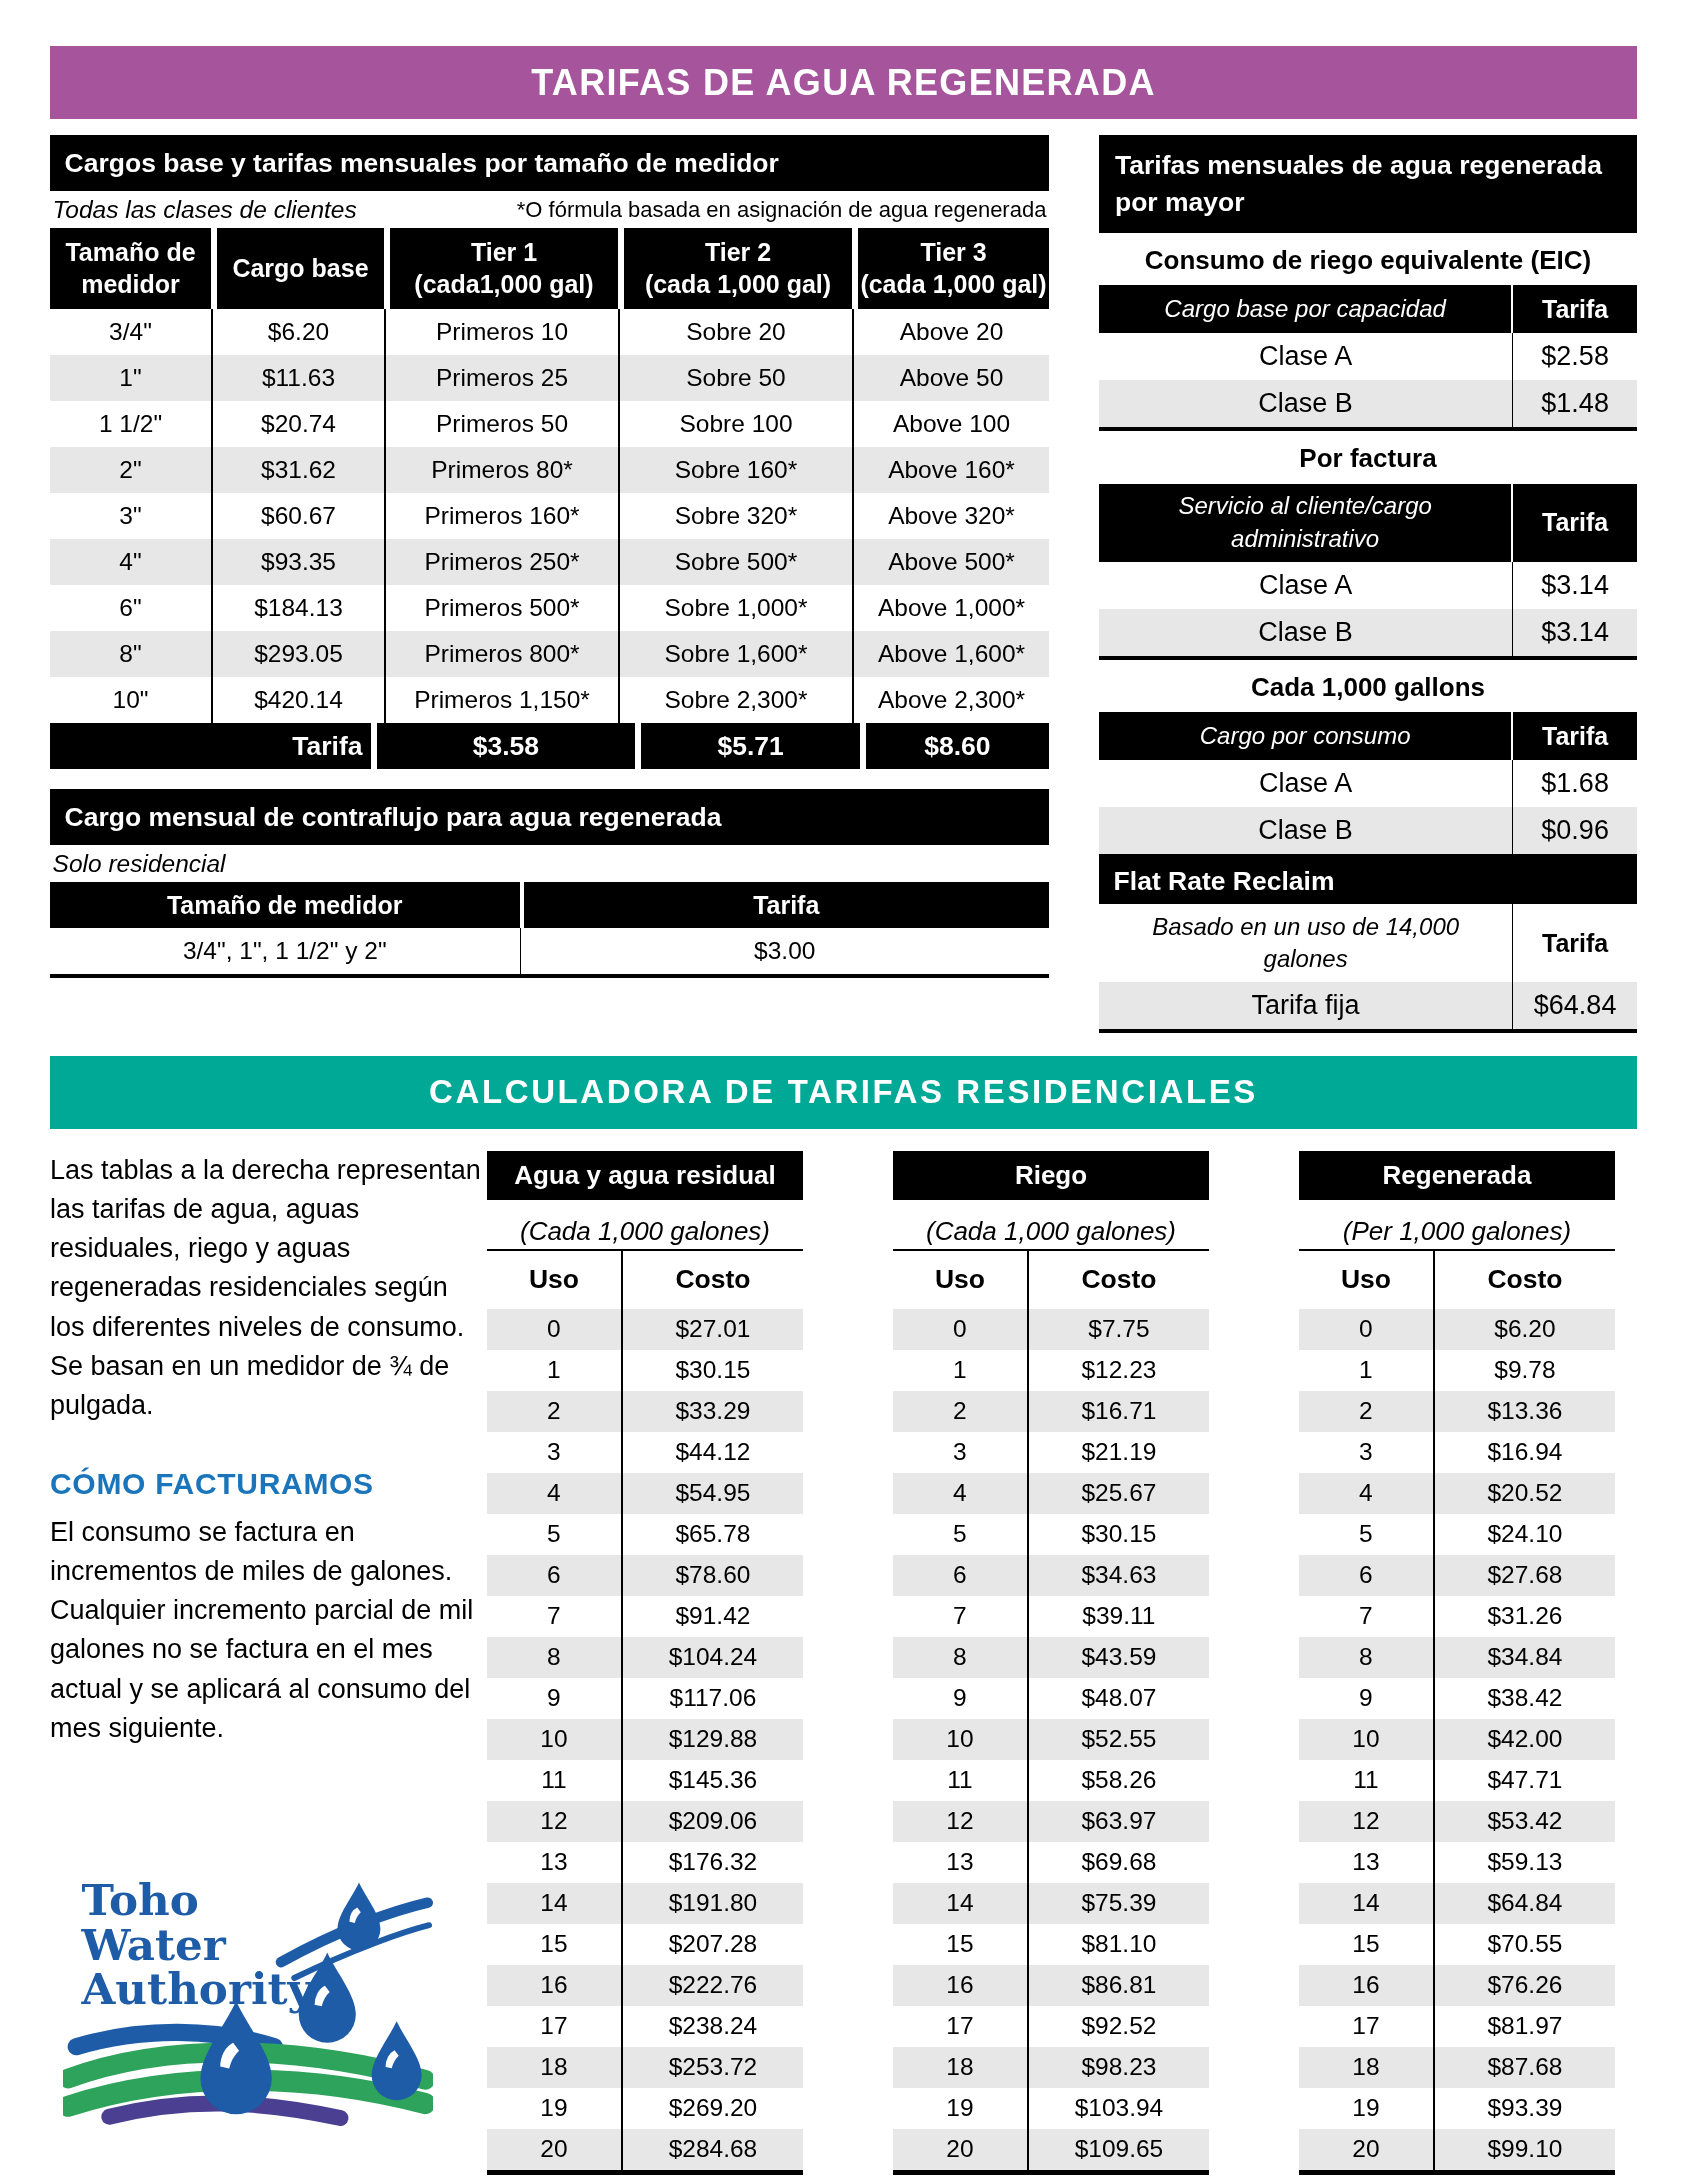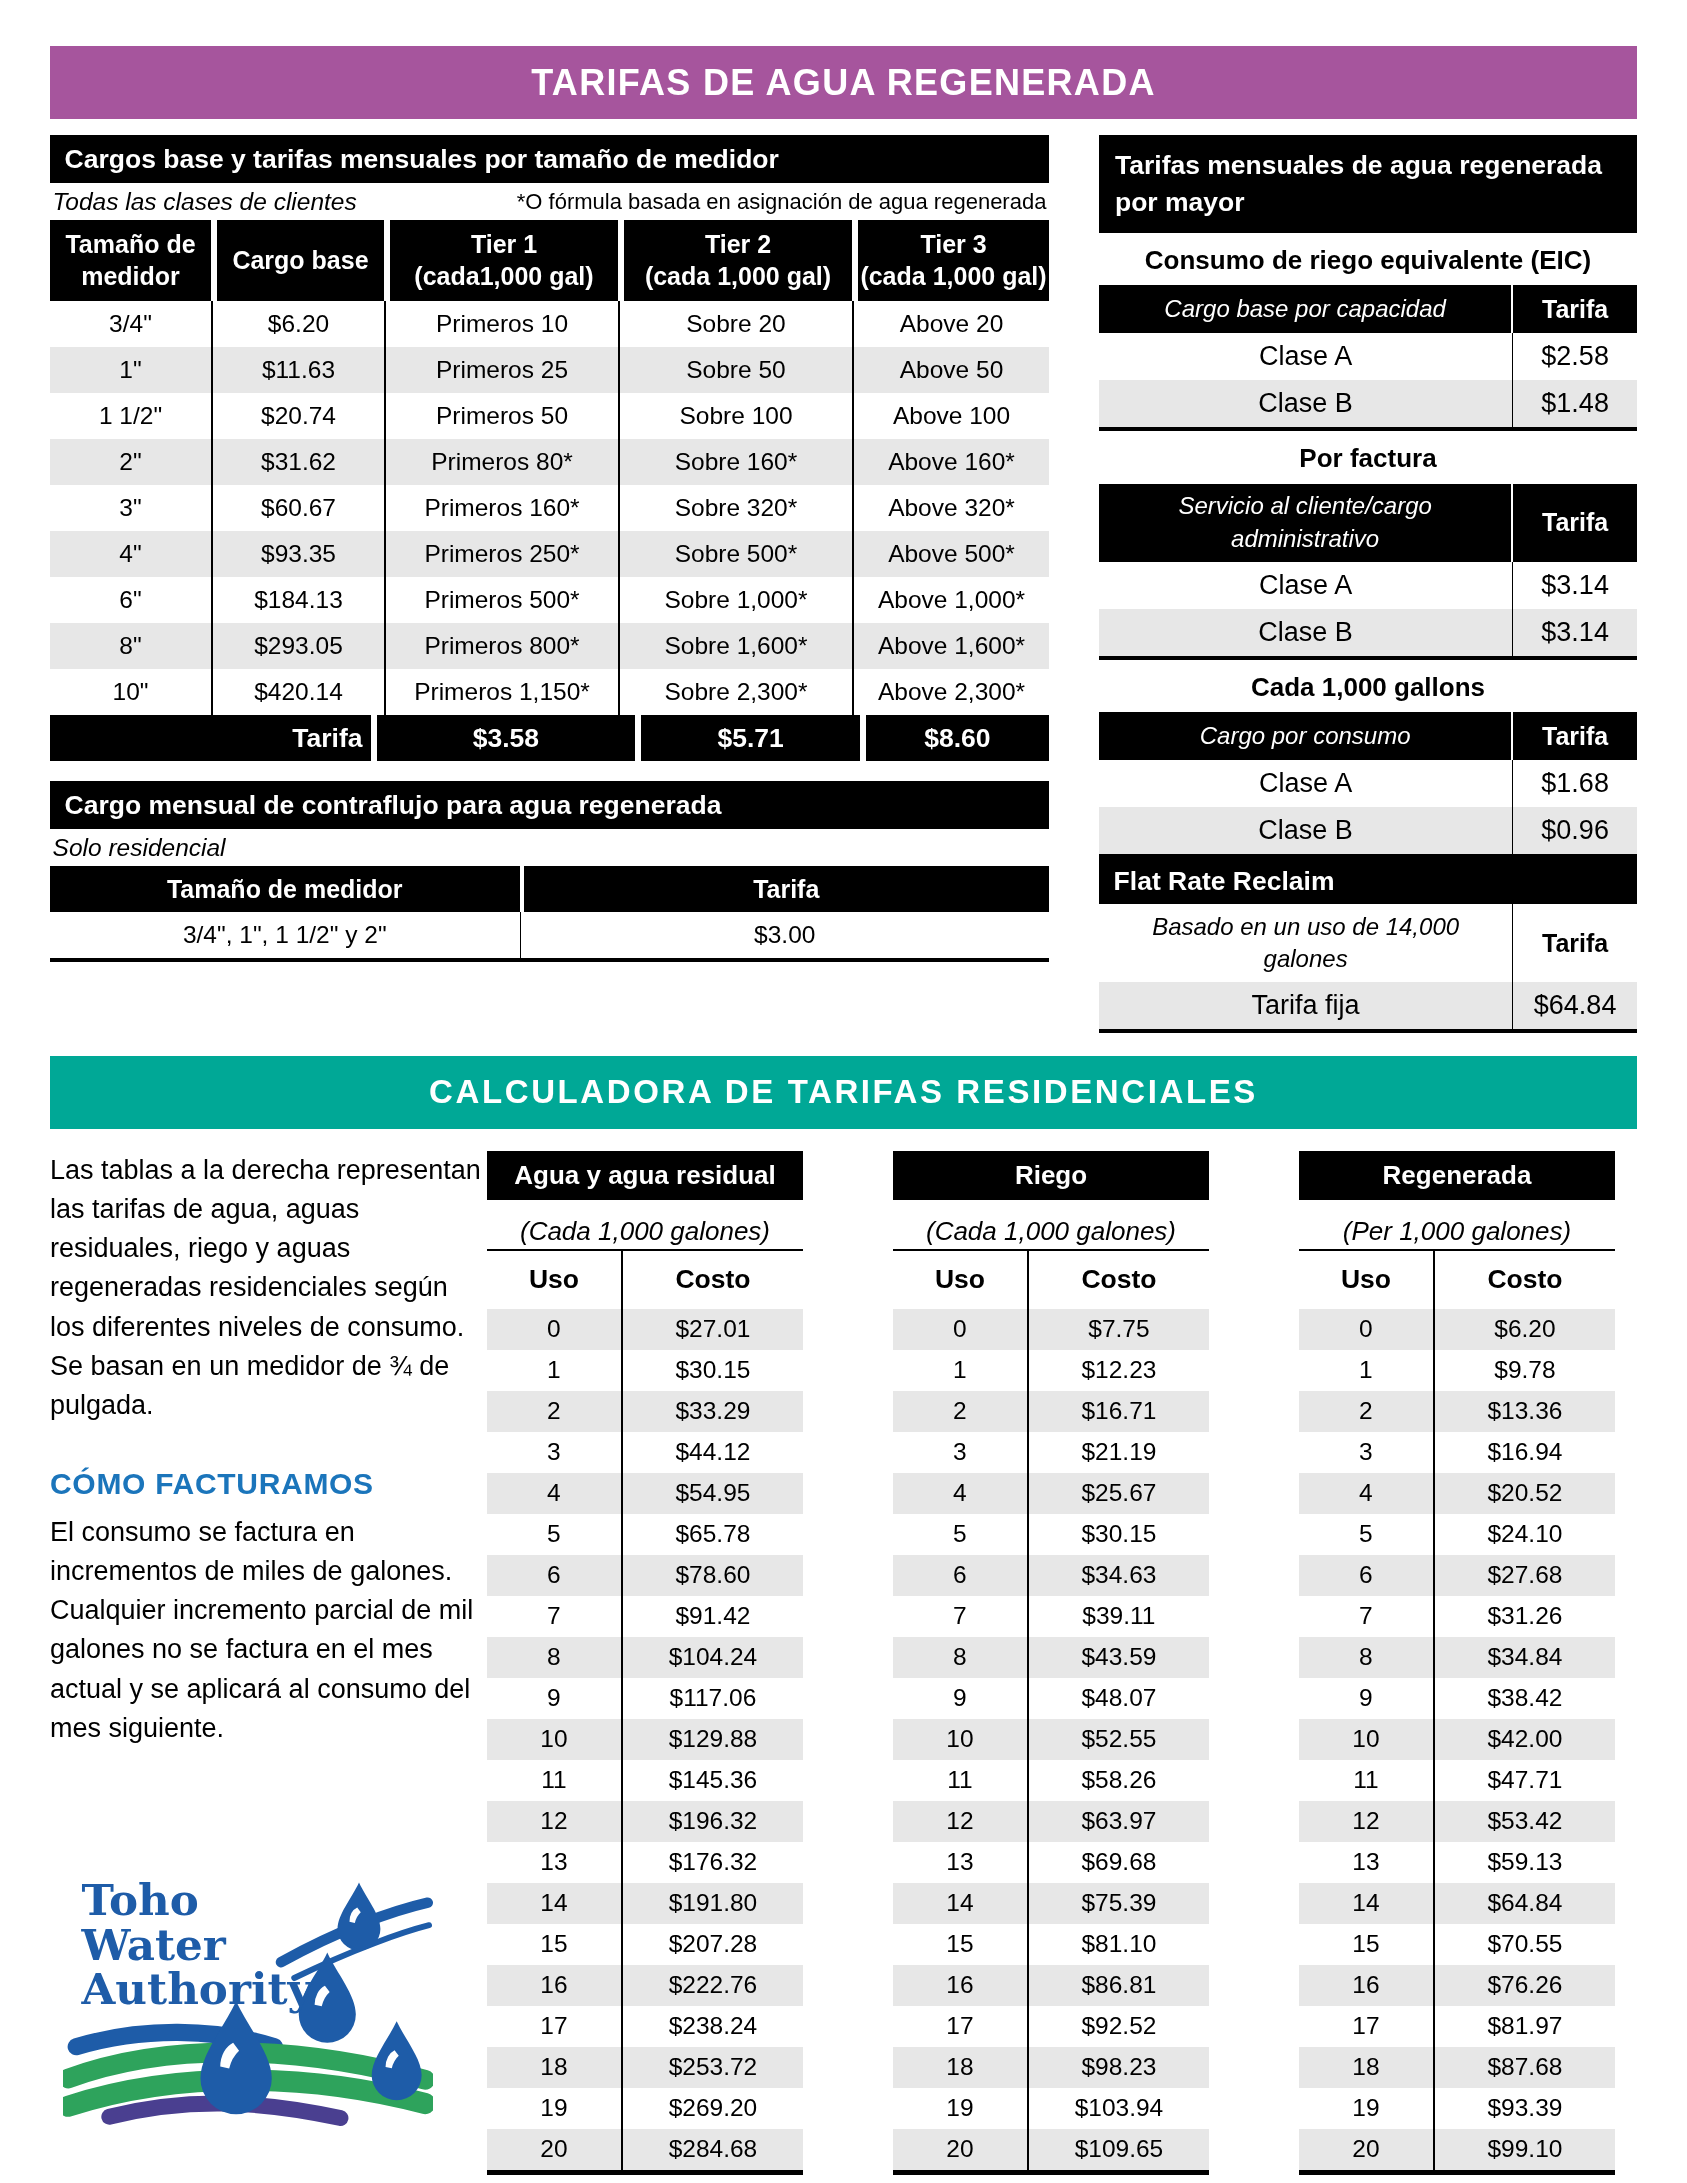--- a/index.html
+++ b/index.html
@@ -20,21 +20,21 @@
            color:#fff; font-weight:bold; font-size:36px; letter-spacing:1.3px; }
   .banner.purple{ background:var(--purple); }
   .banner.teal{ background:var(--teal); margin-top:22.5px; font-size:33px; letter-spacing:2.6px; }
 
   
   .top-section{ display:flex; gap:50px; margin-top:16px; }
   .left-col{ width:999px; }
   .right-col{ width:539px; }
 
   .black-bar{ background:#000; color:#fff; font-weight:bold; font-size:26.5px;
-              height:48px; display:flex; align-items:center; padding-left:14.6px;text-align:right; }
+              height:56px; display:flex; align-items:center; padding-left:14.6px;text-align:right; }
   .sub-row{ display:flex; justify-content:space-between; align-items:center; height:37px; padding:0 2.6px; }
   .note-left{ font-style:italic; font-size:24.5px; }
   .note-right{ font-size:22px; }
 
   
   .mth{ display:flex; background:#000; color:#fff; }
   .hcell{ height:81px; display:flex; flex-direction:column; align-items:center; justify-content:center;
           font-weight:bold; font-size:25px; text-align:center; line-height:1.25; }
   .mth .hcell + .hcell{ border-left:6px solid #fff; }
   .c0{ width:161px; } .c1{ width:173px; } .c2{ width:234px; } .c3{ width:234px; } .c4{ width:197px; }
@@ -387,21 +387,21 @@
           <div class="row">
             <div class="cell">10</div>
             <div class="cell">$129.88</div>
           </div>
           <div class="row">
             <div class="cell">11</div>
             <div class="cell">$145.36</div>
           </div>
           <div class="row">
             <div class="cell">12</div>
-            <div class="cell">$196.32</div>
+            <div class="cell">$209.06</div>
           </div>
           <div class="row">
             <div class="cell">13</div>
             <div class="cell">$176.32</div>
           </div>
           <div class="row">
             <div class="cell">14</div>
             <div class="cell">$191.80</div>
           </div>
           <div class="row">

